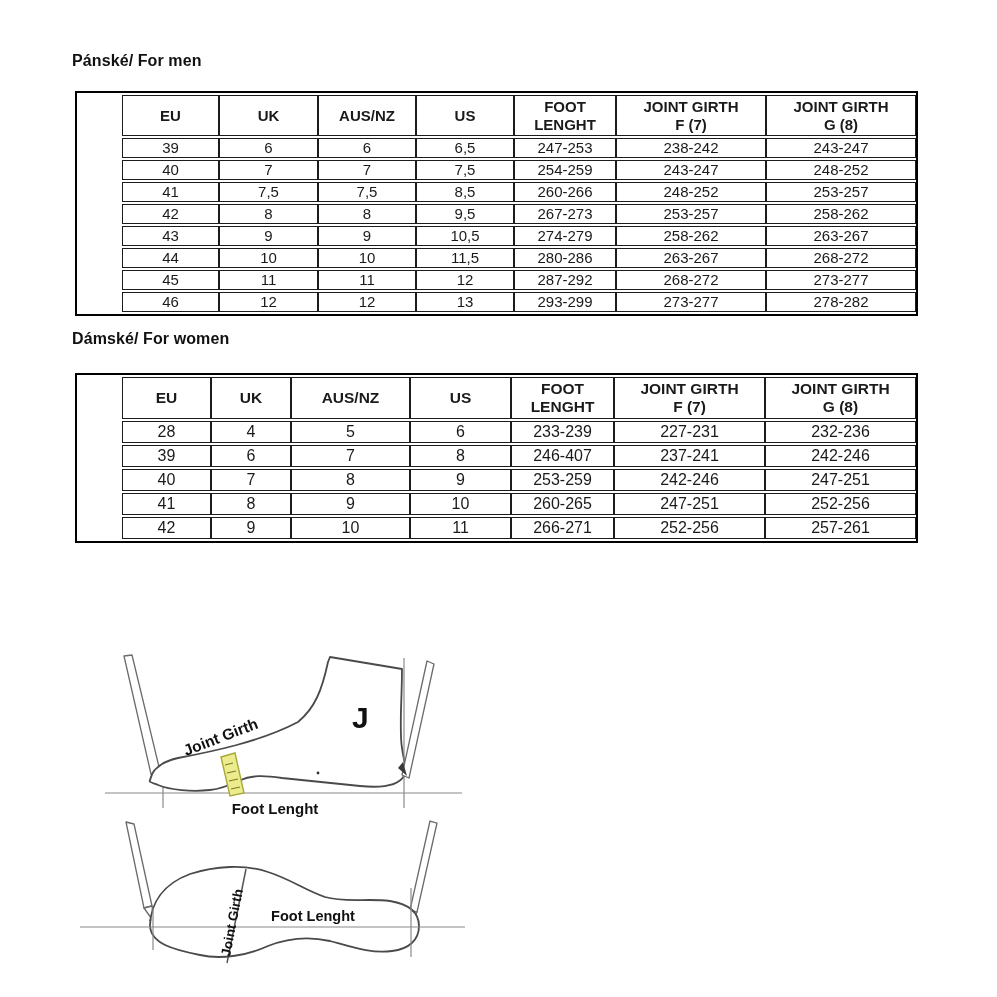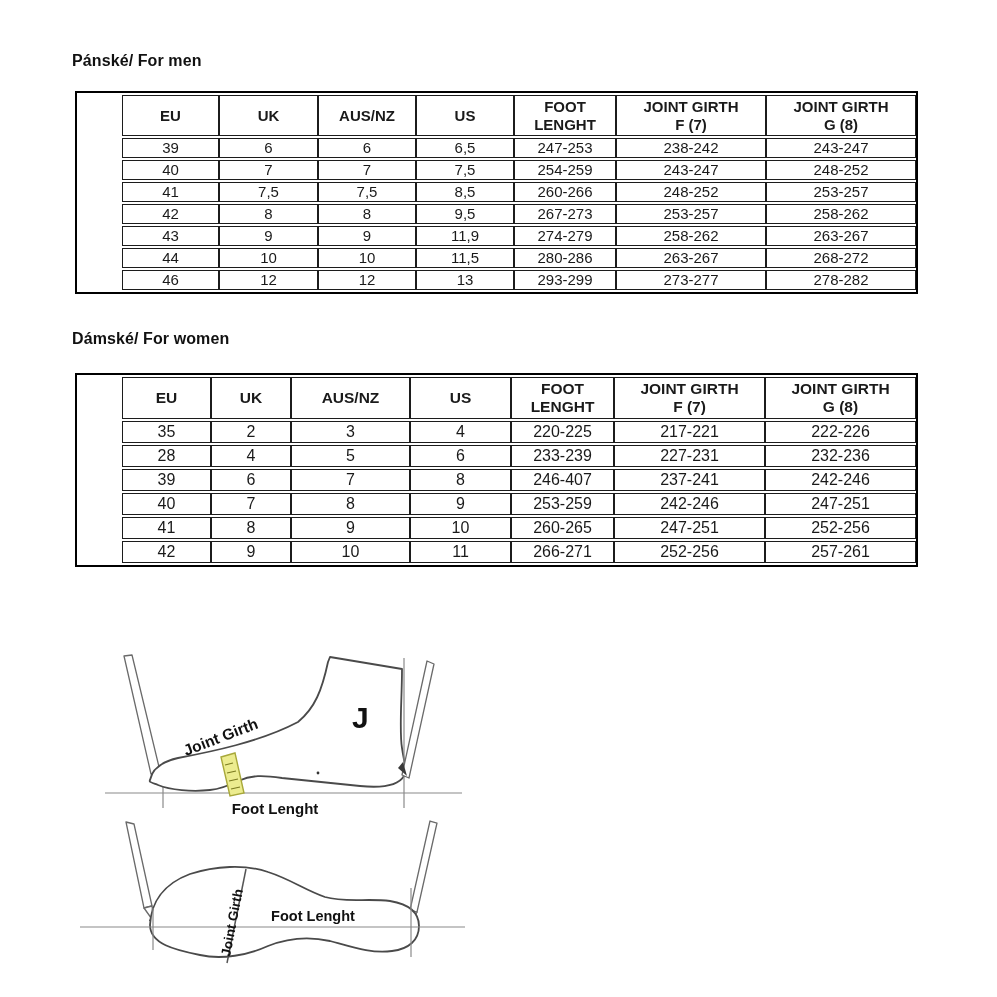--- a/index.html
+++ b/index.html
@@ -117,33 +117,42 @@
           <td>8</td>
           <td>9,5</td>
           <td>267-273</td>
           <td>253-257</td>
           <td>258-262</td>
       </tr>
       <tr>
         <td>43</td>
           <td>9</td>
           <td>9</td>
-          <td>11,9</td>
+          <td>10,5</td>
           <td>274-279</td>
           <td>258-262</td>
           <td>263-267</td>
       </tr>
       <tr>
         <td>44</td>
           <td>10</td>
           <td>10</td>
           <td>11,5</td>
           <td>280-286</td>
           <td>263-267</td>
           <td>268-272</td>
+      </tr>
+      <tr>
+        <td>45</td>
+          <td>11</td>
+          <td>11</td>
+          <td>12</td>
+          <td>287-292</td>
+          <td>268-272</td>
+          <td>273-277</td>
       </tr>
       <tr>
         <td>46</td>
           <td>12</td>
           <td>12</td>
           <td>13</td>
           <td>293-299</td>
           <td>273-277</td>
           <td>278-282</td>
       </tr>
@@ -184,29 +193,20 @@
             <div>JOINT GIRTH</div>
             <div class="hl2">F (7)</div>
           </th>
         <th>
             <div>JOINT GIRTH</div>
             <div class="hl2">G (8)</div>
           </th>
       </tr>
     </thead>
     <tbody>
-      <tr>
-        <td>35</td>
-          <td>2</td>
-          <td>3</td>
-          <td>4</td>
-          <td>220-225</td>
-          <td>217-221</td>
-          <td>222-226</td>
-      </tr>
       <tr>
         <td>28</td>
           <td>4</td>
           <td>5</td>
           <td>6</td>
           <td>233-239</td>
           <td>227-231</td>
           <td>232-236</td>
       </tr>
       <tr>

